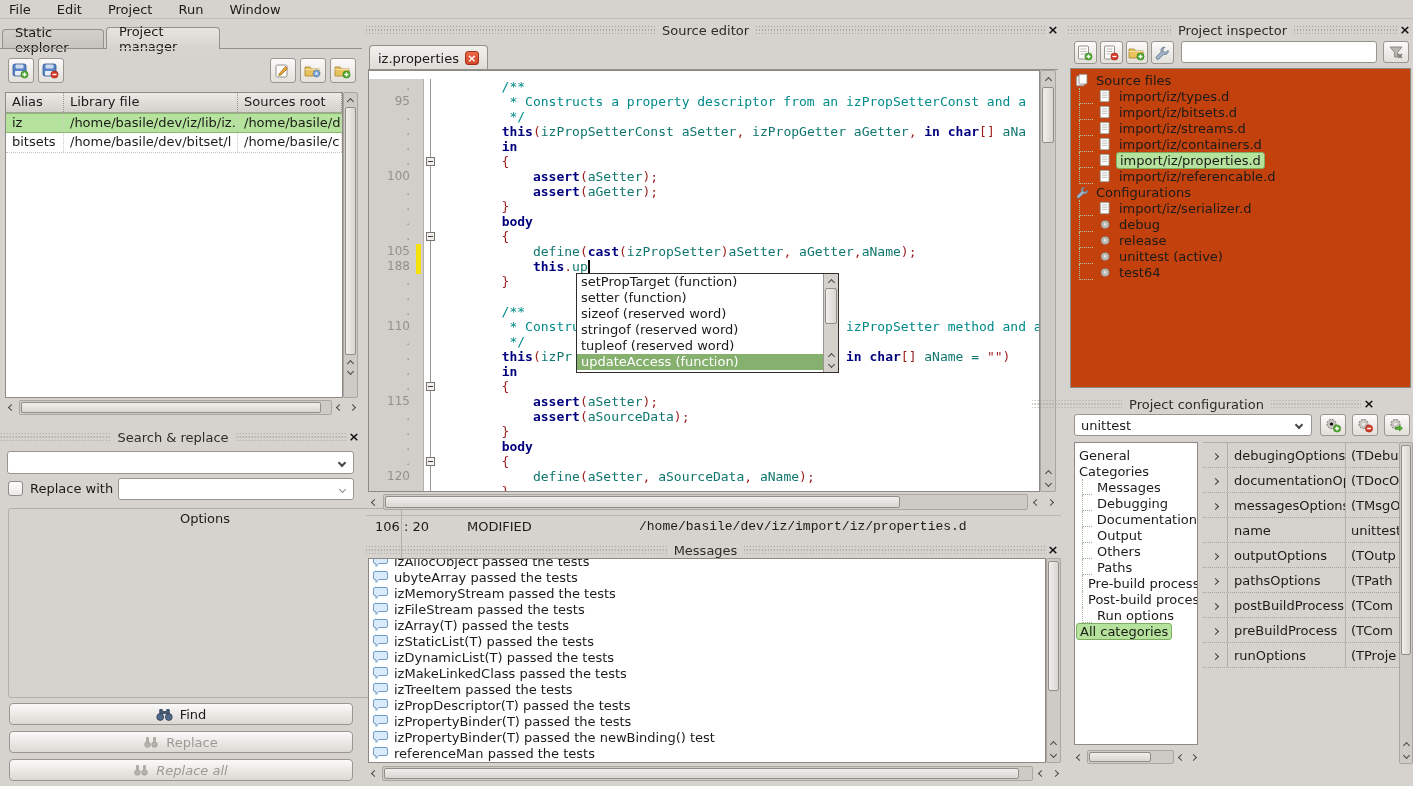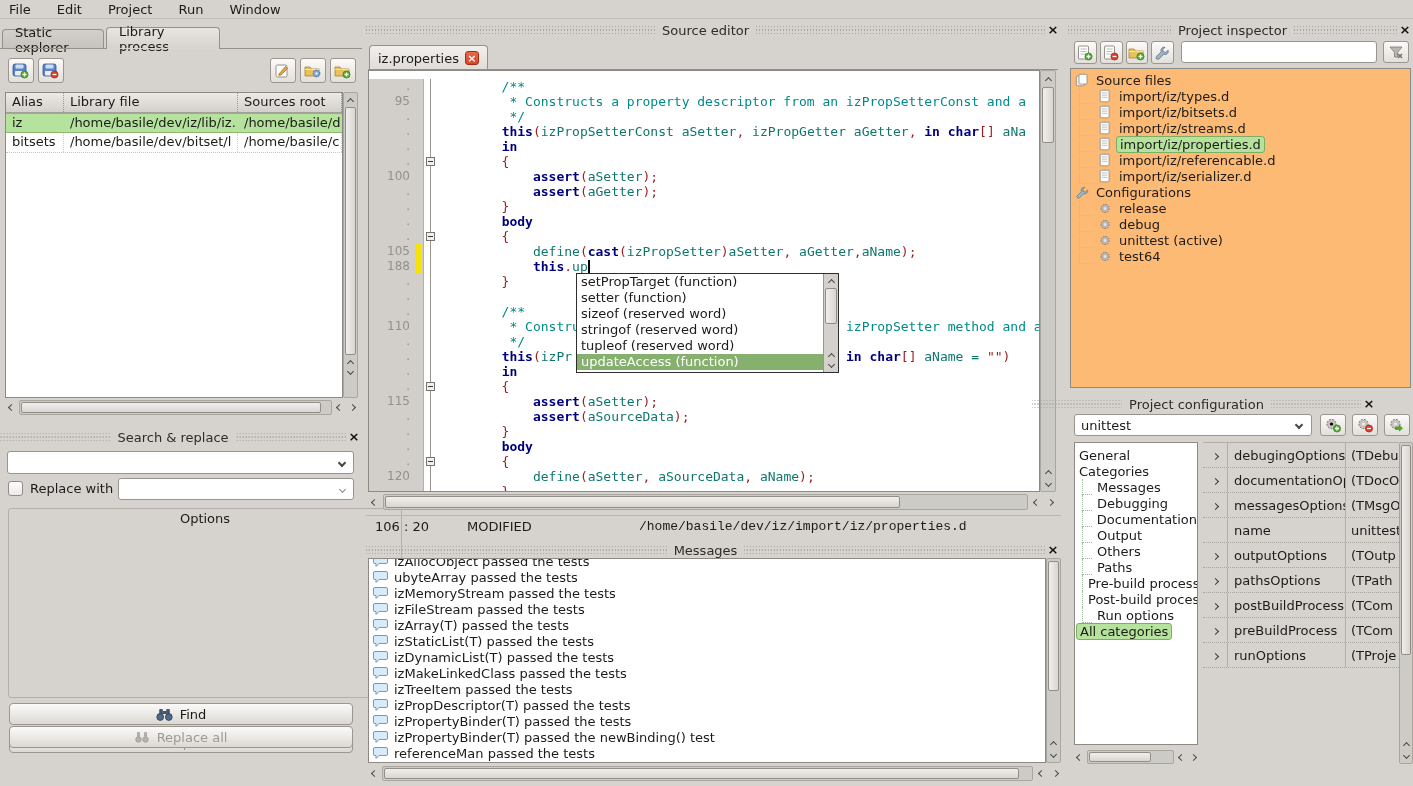--- a/index.html
+++ b/index.html
@@ -127,21 +127,21 @@
     <div class="mi">Edit</div>
     <div class="mi">Project</div>
     <div class="mi">Run</div>
     <div class="mi">Window</div>
   </div>
 
 <div class="ltab inactive abs" style="left:2px; top:29px; width:102px; height:20px;">
   <span>Static explorer</span>
 </div>
 <div class="ltab active abs" style="left:106px; top:27px; width:114px; height:22px;">
-  <span>Library process</span>
+  <span>Project manager</span>
 </div>
 <div class="abs" style="left:0; top:48px; width:362px; height:1px; background:#94908a;"></div>
 <div class="abs" style="left:107px; top:48px; width:112px; height:1px; background:#d9d5d1;"></div>
 
 <div id="libtoolbar" class="abs" style="left: 8px; top: 58px; width: 346px; height: 26px; position: absolute;">
     <div class="btn" style="position: absolute; left: 0px; top: 0px; width: 26px; height: 25px;">
       <svg width="18" height="16" viewBox="0 0 18 16">
         <rect x="1" y="1" width="13" height="12" rx="2" fill="#5b84c6" stroke="#2f5590" stroke-width="0.8"></rect>
         <rect x="3.5" y="1.5" width="8" height="4" rx="1" fill="#cfdcf0"></rect>
         <rect x="3" y="8" width="9" height="4.5" rx="0.8" fill="#e9eef7"></rect>
@@ -262,21 +262,21 @@
 </div>
 <div class="pushbtn disabled abs" style="left:9px; top:731px; width:344px; height:22px;">
   <svg width="15" height="12" viewBox="0 0 15 12">
     <rect x="2" y="1" width="3" height="5" rx="1" fill="#b0aca6"></rect>
     <circle cx="3.5" cy="8.5" r="2.8" fill="#b6b2ac" stroke="#9a968f" stroke-width="0.7"></circle>
     <circle cx="10.5" cy="8.5" r="2.8" fill="#b6b2ac" stroke="#9a968f" stroke-width="0.7"></circle>
     <rect x="9" y="1" width="3" height="5" rx="1" fill="#b0aca6"></rect>
   </svg>
   <span>Replace</span>
 </div>
-<div class="pushbtn disabled abs" style="left:9px; top:726px; width:344px; height:22px;">
+<div class="pushbtn disabled abs" style="left:9px; top:759px; width:344px; height:22px;font-style:italic;">
   <svg width="15" height="12" viewBox="0 0 15 12">
     <rect x="2" y="1" width="3" height="5" rx="1" fill="#b0aca6"></rect>
     <circle cx="3.5" cy="8.5" r="2.8" fill="#b6b2ac" stroke="#9a968f" stroke-width="0.7"></circle>
     <circle cx="10.5" cy="8.5" r="2.8" fill="#b6b2ac" stroke="#9a968f" stroke-width="0.7"></circle>
     <rect x="9" y="1" width="3" height="5" rx="1" fill="#b0aca6"></rect>
   </svg>
   <span>Replace all</span>
 </div>
 
 <div class="ptitle abs" style="left:366px; top:22px; width:695px; height:16px;">
@@ -681,21 +681,21 @@
   </div>
 <div class="abs" style="left:1181px; top:41px; width:196px; height:22px;">
   <input class="flat" value="" style="">
 </div>
 <div class="btn abs" style="left:1383px; top:41px; width:26px; height:22px;">
   <svg width="15" height="13" viewBox="0 0 15 13">
     <path d="M1 1 L13 1 L8.5 6.5 L8.5 11 L5.5 11 L5.5 6.5 Z" fill="#b9b5af" stroke="#807c76" stroke-width="0.8"></path>
     <path d="M9 8 l4 4 M13 8 l-4 4" stroke="#6e6a64" stroke-width="1.4"></path>
   </svg>
 </div>
-<div id="insp-tree" class="abs" style="left:1070px; top:68px; width:341px; height:320px; background:#fdba74; border:1px solid #8d8984; padding:3px 0 0 4px; overflow:hidden;">
+<div id="insp-tree" class="abs" style="left:1070px; top:68px; width:341px; height:320px; background:#c2410c; border:1px solid #8d8984; padding:3px 0 0 4px; overflow:hidden;">
     <div class="treerow">
       <svg width="16" height="15" viewBox="0 0 18 16">
         <rect x="1.5" y="3" width="9" height="11" rx="1" fill="#f2f1ef" stroke="#8a8680" stroke-width="0.9"></rect>
         <rect x="4.5" y="1" width="9" height="11" rx="1" fill="#fdfdfc" stroke="#8a8680" stroke-width="0.9"></rect>
       </svg>
       <span>Source files</span>
     </div>
     <div class="treerow">
       <div class="guide" style="width: 14px; height: 16px; margin-left: 4px; border-bottom: 1px dotted rgb(177, 200, 170); align-self: flex-start;"></div>
       <svg width="16" height="15" viewBox="0 0 18 16">
@@ -719,59 +719,67 @@
         <path d="M4.5 4 h6 M4.5 6.5 h6 M4.5 9 h6" stroke="#b8b4ae" stroke-width="0.9"></path>
       </svg>
       <span>import/iz/streams.d</span>
     </div>
     <div class="treerow">
       <div class="guide" style="width: 14px; height: 16px; margin-left: 4px; border-bottom: 1px dotted rgb(177, 200, 170); align-self: flex-start;"></div>
       <svg width="16" height="15" viewBox="0 0 18 16">
         <rect x="2.5" y="1" width="10" height="13" rx="1" fill="#fcfcfb" stroke="#8a8680" stroke-width="0.9"></rect>
         <path d="M4.5 4 h6 M4.5 6.5 h6 M4.5 9 h6" stroke="#b8b4ae" stroke-width="0.9"></path>
       </svg>
-      <span class="tsel">import/iz/properties.d</span>
+      <span>import/iz/containers.d</span>
     </div>
     <div class="treerow">
       <div class="guide" style="width: 14px; height: 16px; margin-left: 4px; border-bottom: 1px dotted rgb(177, 200, 170); align-self: flex-start;"></div>
       <svg width="16" height="15" viewBox="0 0 18 16">
         <rect x="2.5" y="1" width="10" height="13" rx="1" fill="#fcfcfb" stroke="#8a8680" stroke-width="0.9"></rect>
         <path d="M4.5 4 h6 M4.5 6.5 h6 M4.5 9 h6" stroke="#b8b4ae" stroke-width="0.9"></path>
       </svg>
-      <span>import/iz/referencable.d</span>
+      <span class="tsel">import/iz/properties.d</span>
     </div>
     <div class="treerow">
       <div class="guide" style="width: 14px; height: 16px; margin-left: 4px; border-bottom: 1px dotted rgb(177, 200, 170); align-self: flex-start;"></div>
       <svg width="16" height="15" viewBox="0 0 18 16">
         <rect x="2.5" y="1" width="10" height="13" rx="1" fill="#fcfcfb" stroke="#8a8680" stroke-width="0.9"></rect>
         <path d="M4.5 4 h6 M4.5 6.5 h6 M4.5 9 h6" stroke="#b8b4ae" stroke-width="0.9"></path>
       </svg>
+      <span>import/iz/referencable.d</span>
+    </div>
+    <div class="treerow">
+      <svg width="16" height="15" viewBox="0 0 18 16">
+        <path d="M11 2.2 a3.4 3.4 0 0 0 -3.8 4.7 L2.5 11.6 a1.7 1.7 0 0 0 2.4 2.4 L9.6 9.3 a3.4 3.4 0 0 0 4.6 -4 L11.8 7.4 L9.3 6.9 L8.8 4.4 Z" fill="#9fb4c8" stroke="#5d7385" stroke-width="0.8"></path>
+      </svg>
+      <span>Configurations</span>
+    </div>
+    <div class="treerow">
+      <div class="guide" style="width: 14px; height: 16px; margin-left: 4px; border-bottom: 1px dotted rgb(177, 200, 170); align-self: flex-start;"></div>
+      <svg width="16" height="15" viewBox="0 0 18 16">
+        <rect x="2.5" y="1" width="10" height="13" rx="1" fill="#fcfcfb" stroke="#8a8680" stroke-width="0.9"></rect>
+        <path d="M4.5 4 h6 M4.5 6.5 h6 M4.5 9 h6" stroke="#b8b4ae" stroke-width="0.9"></path>
+      </svg>
       <span>import/iz/serializer.d</span>
-    </div>
-    <div class="treerow">
-      <svg width="16" height="15" viewBox="0 0 18 16">
-        <path d="M11 2.2 a3.4 3.4 0 0 0 -3.8 4.7 L2.5 11.6 a1.7 1.7 0 0 0 2.4 2.4 L9.6 9.3 a3.4 3.4 0 0 0 4.6 -4 L11.8 7.4 L9.3 6.9 L8.8 4.4 Z" fill="#9fb4c8" stroke="#5d7385" stroke-width="0.8"></path>
-      </svg>
-      <span>Configurations</span>
     </div>
     <div class="treerow">
       <div class="guide" style="width: 14px; height: 16px; margin-left: 4px; border-bottom: 1px dotted rgb(177, 200, 170); align-self: flex-start;"></div>
       <svg width="16" height="15" viewBox="0 0 18 16">
         <circle cx="8" cy="8" r="4.6" fill="#b9b5b0" stroke="#76726c" stroke-width="1" stroke-dasharray="1.8 1.3"></circle>
         <circle cx="8" cy="8" r="1.6" fill="#e7e4e0"></circle>
       </svg>
-      <span>release</span>
+      <span>debug</span>
     </div>
     <div class="treerow">
       <div class="guide" style="width: 14px; height: 16px; margin-left: 4px; border-bottom: 1px dotted rgb(177, 200, 170); align-self: flex-start;"></div>
       <svg width="16" height="15" viewBox="0 0 18 16">
         <circle cx="8" cy="8" r="4.6" fill="#b9b5b0" stroke="#76726c" stroke-width="1" stroke-dasharray="1.8 1.3"></circle>
         <circle cx="8" cy="8" r="1.6" fill="#e7e4e0"></circle>
       </svg>
-      <span>debug</span>
+      <span>release</span>
     </div>
     <div class="treerow">
       <div class="guide" style="width: 14px; height: 16px; margin-left: 4px; border-bottom: 1px dotted rgb(177, 200, 170); align-self: flex-start;"></div>
       <svg width="16" height="15" viewBox="0 0 18 16">
         <circle cx="8" cy="8" r="4.6" fill="#b9b5b0" stroke="#76726c" stroke-width="1" stroke-dasharray="1.8 1.3"></circle>
         <circle cx="8" cy="8" r="1.6" fill="#e7e4e0"></circle>
       </svg>
       <span>unittest (active)</span>
     </div>
     <div class="treerow">

